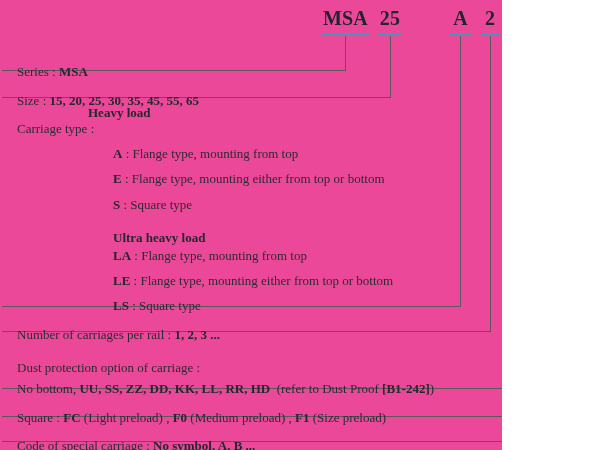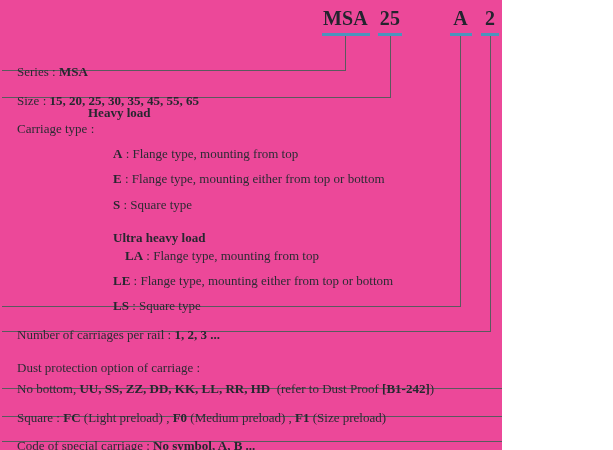--- a/index.html
+++ b/index.html
@@ -73,21 +73,21 @@
   </div>
   <div class="row" style="left:100px; top:181px">
     <b>S</b><span> : Square type</span>
   </div>
   <div class="row" style="left:100px; top:155px">
     <b>E</b><span> : Flange type, mounting either from top or bottom</span>
   </div>
   <div class="row" style="left:100px; top:214px">
     <b>Ultra heavy load</b>
   </div>
-  <div class="row" style="left:112px; top:232px">
+  <div class="row" style="left:100px; top:232px">
     <b>LA</b><span> : Flange type, mounting from top</span>
   </div>
   <div class="row" style="left:100px; top:282px">
     <b>LS</b><span> : Square type</span>
   </div>
   <div class="row" style="left:100px; top:257px">
     <b>LE</b><span> : Flange type, mounting either from top or bottom</span>
   </div>
 
   <div class="row" style="left:4px; top:310.5px">

